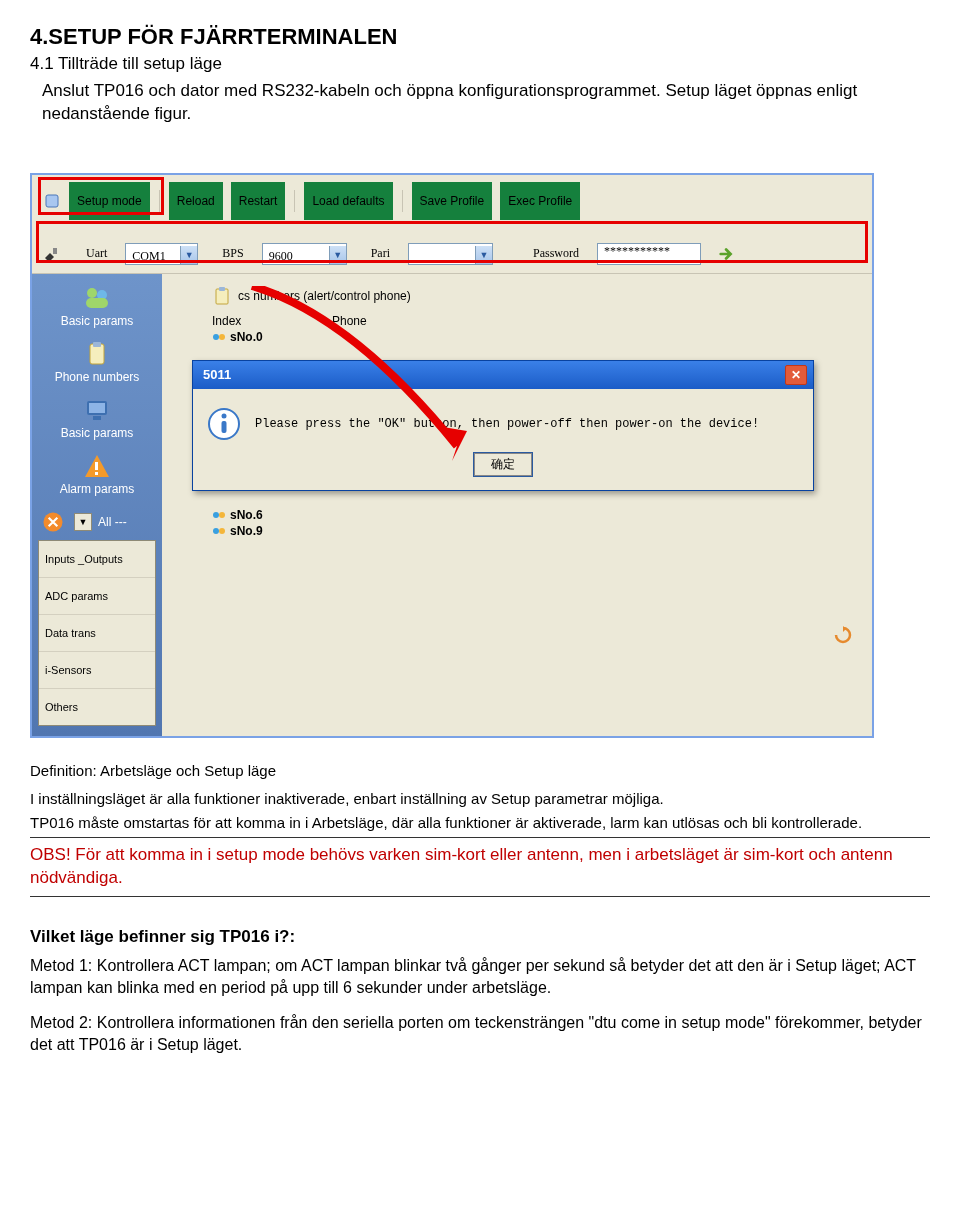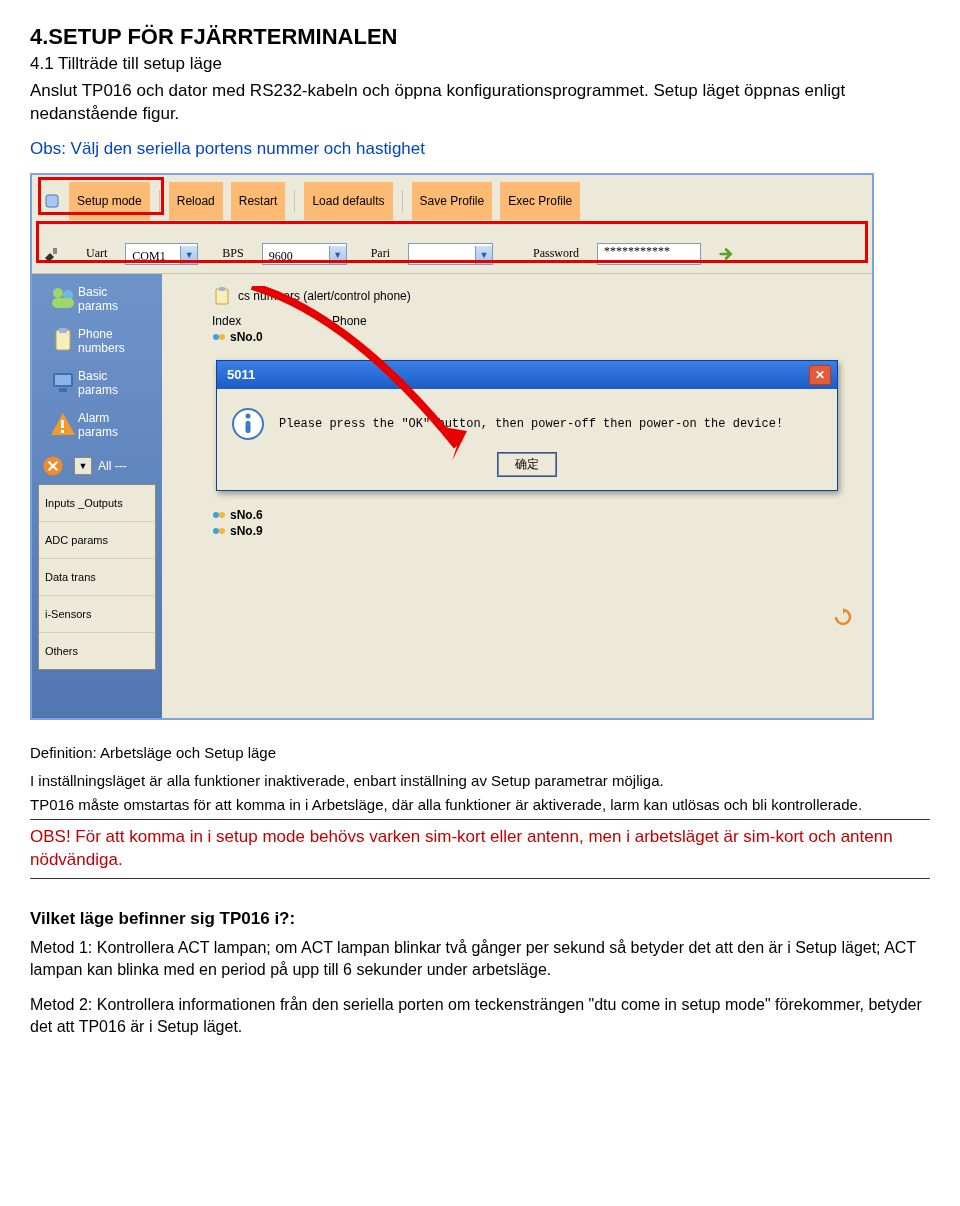--- a/index.html
+++ b/index.html
@@ -17,21 +17,21 @@
     font-weight: bold;
     margin: 4px 0 2px;
   }
   .h2 {
     font-size: 17px;
     margin: 4px 0 6px;
   }
   .para {
     font-size: 17px;
     line-height: 1.35;
-    margin: 4px 0 12px;
+    margin: 4px 12px 12px;
   }
   .paraB { font-size: 17px; line-height:1.35; margin:4px 0 12px; }
   .blue { color: #0045c6; }
   .redtxt { color: #c00000; font-size:17px; line-height:1.35; margin:6px 0; }
   hr.thin { border:none; border-top:1px solid #333; margin:4px 0; }
   .def { font-size:15px; margin:0 0 10px; }
   .defp { font-size:15px; line-height:1.35; margin:0 0 4px; }
   .q { font-size:17px; font-weight:bold; margin:30px 0 8px; }
   .method { font-size:16px; line-height:1.35; margin:6px 0 14px; }
 
@@ -50,21 +50,21 @@
     align-items:center;
     padding:6px 8px 4px 10px;
     gap: 6px;
     position: relative;
   }
   .tb-icon {
     width:20px; height:20px;
     display:flex; align-items:center; justify-content:center;
   }
   .tb-btn {
-    background:#fdba74;
+    background:#15803d;
     border:1px solid #ece9d8;
     padding:12px 8px;
     font-size:12px;
   }
   .tb-sep { border-left:1px solid #c8c4b4; height:22px; margin:0 2px; }
   .redbox-setup {
     position:absolute;
     border:3px solid #e60000;
     left:6px; top:2px;
     width:120px; height:32px;
@@ -117,21 +117,21 @@
 
   .sidebar {
     width:130px;
     background: linear-gradient(#6e94ca, #5176b0);
     padding:4px 0 6px;
     display:flex;
     flex-direction:column;
     gap:0;
   }
   .sb-item {
-    display:flex; flex-direction:row; align-items:center;
+    display:flex; flex-direction:column; align-items:center;
     color:#fff; font-size:12px;
     padding:6px 16px 6px;
   }
   .sb-icon {
     width:30px; height:28px;
     display:flex; align-items:center; justify-content:center;
     margin-bottom:2px;
   }
   .sb-smalllist {
     background:#ece9d8;
@@ -192,21 +192,20 @@
 
   
   .modal {
     position:absolute;
     left:30px; top:86px;
     width:620px;
     border:1px solid #0842a0;
     background:#ece9d8;
     box-shadow: 2px 3px 6px rgba(0,0,0,.35);
     z-index:10;
-    margin-left:24px;
   }
   .modal-title {
     background: linear-gradient(#3a80e8,#1b5cc7);
     color:#fff;
     display:flex; align-items:center; justify-content:space-between;
     padding:4px 6px 4px 10px;
     font-size:13px; font-weight:bold;
   }
   .modal-close {
     width:20px; height:18px;
@@ -242,21 +241,21 @@
     pointer-events:none;
   }
 </style>
 </head>
 <body>
 
 <div class="h1">4.SETUP FÖR FJÄRRTERMINALEN</div>
 <div class="h2">4.1 Tillträde till setup läge</div>
 <div class="para">Anslut TP016 och dator med RS232-kabeln och öppna konfigurationsprogrammet. Setup läget öppnas enligt nedanstående figur.</div>
 <div class="paraB">
-  <span class="blue">Obs: Välj den seriella portens nummer och hastighet</span><br>
+  <br>
 </div>
 
 <div class="app-frame">
 
   <div class="toolbar">
     <span class="tb-icon">
       <svg viewBox="0 0 20 20" width="20" height="20">
           <rect x="4" y="4" width="12" height="12" rx="2" fill="#a9c7f0" stroke="#4a76b8"></rect>
         </svg>
     </span>

